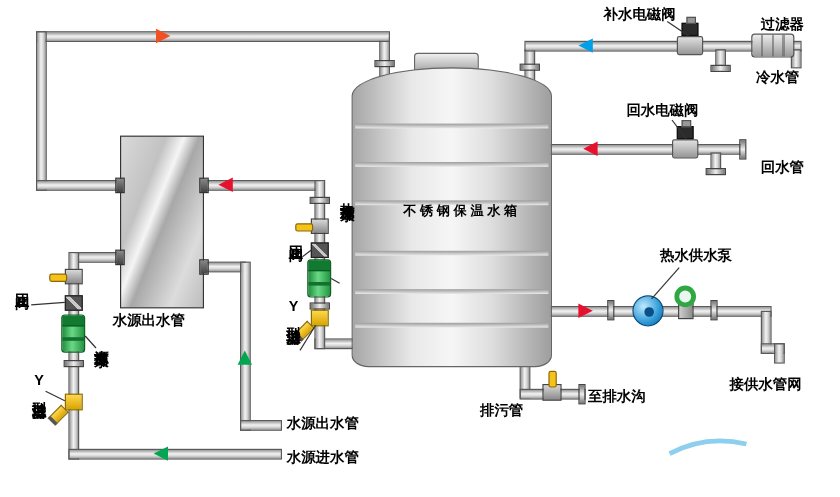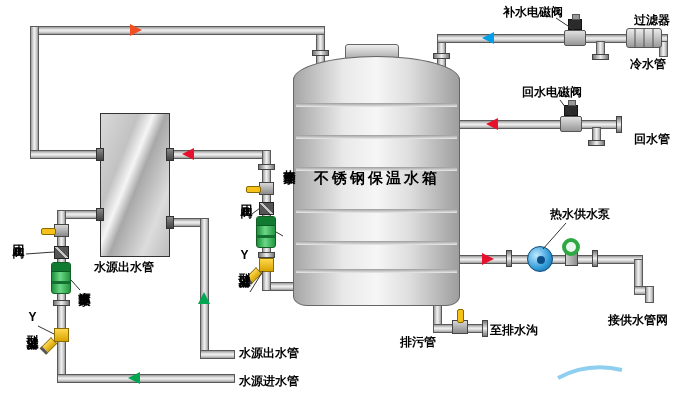--- a/index.html
+++ b/index.html
@@ -51,21 +51,21 @@
   .tank{position:absolute;left:293px;top:56px;width:167px;height:250px;z-index:2;box-sizing:border-box;border:1px solid #666;
       border-radius:84px 84px 14px 14px / 24px 24px 10px 10px;
       background:linear-gradient(90deg,#a6a6a6 0%,#e9e9e9 30%,#f6f6f6 50%,#dedede 70%,#9e9e9e 100%);}
   .stripe{position:absolute;left:2px;right:2px;height:4px;background:linear-gradient(180deg,#9c9c9c,#eaeaea);}
   .lid{position:absolute;left:345px;top:44px;width:54px;height:16px;z-index:1;box-sizing:border-box;border:1px solid #666;
       border-radius:3px;background:linear-gradient(180deg,#efefef,#a7a7a7);}
   
   .lbl{position:absolute;z-index:6;font-weight:bold;font-size:12px;color:#000;white-space:nowrap;line-height:1.1;}
   .lbl-v{position:absolute;z-index:6;font-weight:bold;font-size:12px;color:#000;line-height:1.05;
       writing-mode:vertical-rl;text-orientation:upright;letter-spacing:1px;}
-  .big{font-size:15px;letter-spacing:3px;}
+  .big{font-size:11px;letter-spacing:3px;margin-left:22px;}
   
   .arr{position:absolute;width:0;height:0;z-index:5;}
   .a-r{border-top:6px solid transparent;border-bottom:6px solid transparent;border-left:12px solid #e8112d;}
   .a-l{border-top:6px solid transparent;border-bottom:6px solid transparent;border-right:12px solid #e8112d;}
   .a-u{border-left:6px solid transparent;border-right:6px solid transparent;border-bottom:12px solid #00a651;}
   .c-orange{border-left-color:#f25022;}
   .c-cyan{border-right-color:#00a0e9;}
   .c-green{border-right-color:#00a651;}
   
   .leads{position:absolute;left:0;top:0;z-index:6;pointer-events:none;}
@@ -190,21 +190,21 @@
     <line x1="26" y1="254" x2="54" y2="252" stroke="#333" stroke-width="1"></line>
     <line x1="80" y1="290" x2="71" y2="280" stroke="#333" stroke-width="1"></line>
     <line x1="38" y1="326" x2="54" y2="334" stroke="#333" stroke-width="1"></line>
   </svg>
 
   <div class="lbl" style="left:503px;top:6px;text-align:right;">补水电磁阀</div>
   <div class="lbl" style="left:634px;top:14px;">过滤器</div>
   <div class="lbl" style="left:630px;top:58px;">冷水管</div>
   <div class="lbl" style="left:522px;top:86px;">回水电磁阀</div>
   <div class="lbl" style="left:634px;top:133px;">回水管</div>
-  <div class="lbl" style="left:550px;top:208px;">热水供水泵</div>
+  <div class="lbl" style="left:550px;top:208px;font-family:Liberation Mono, monospace;">热水供水泵</div>
   <div class="lbl" style="left:608px;top:314px;">接供水管网</div>
   <div class="lbl" style="left:490px;top:324px;">至排水沟</div>
   <div class="lbl" style="left:400px;top:336px;">排污管</div>
   <div class="lbl big" style="left:314px;top:170px;">不锈钢保温水箱</div>
   <div class="lbl" style="left:94px;top:261px;">水源出水管</div>
   <div class="lbl-v" style="left:283px;top:160px;">热水循环泵</div>
   <div class="lbl-v" style="left:240px;top:194px;">止回阀</div>
   <div class="lbl-v" style="left:238px;top:248px;">Y型过滤器</div>
   <div class="lbl-v" style="left:12px;top:234px;">止回阀</div>
   <div class="lbl-v" style="left:78px;top:282px;">水源循环泵</div>

